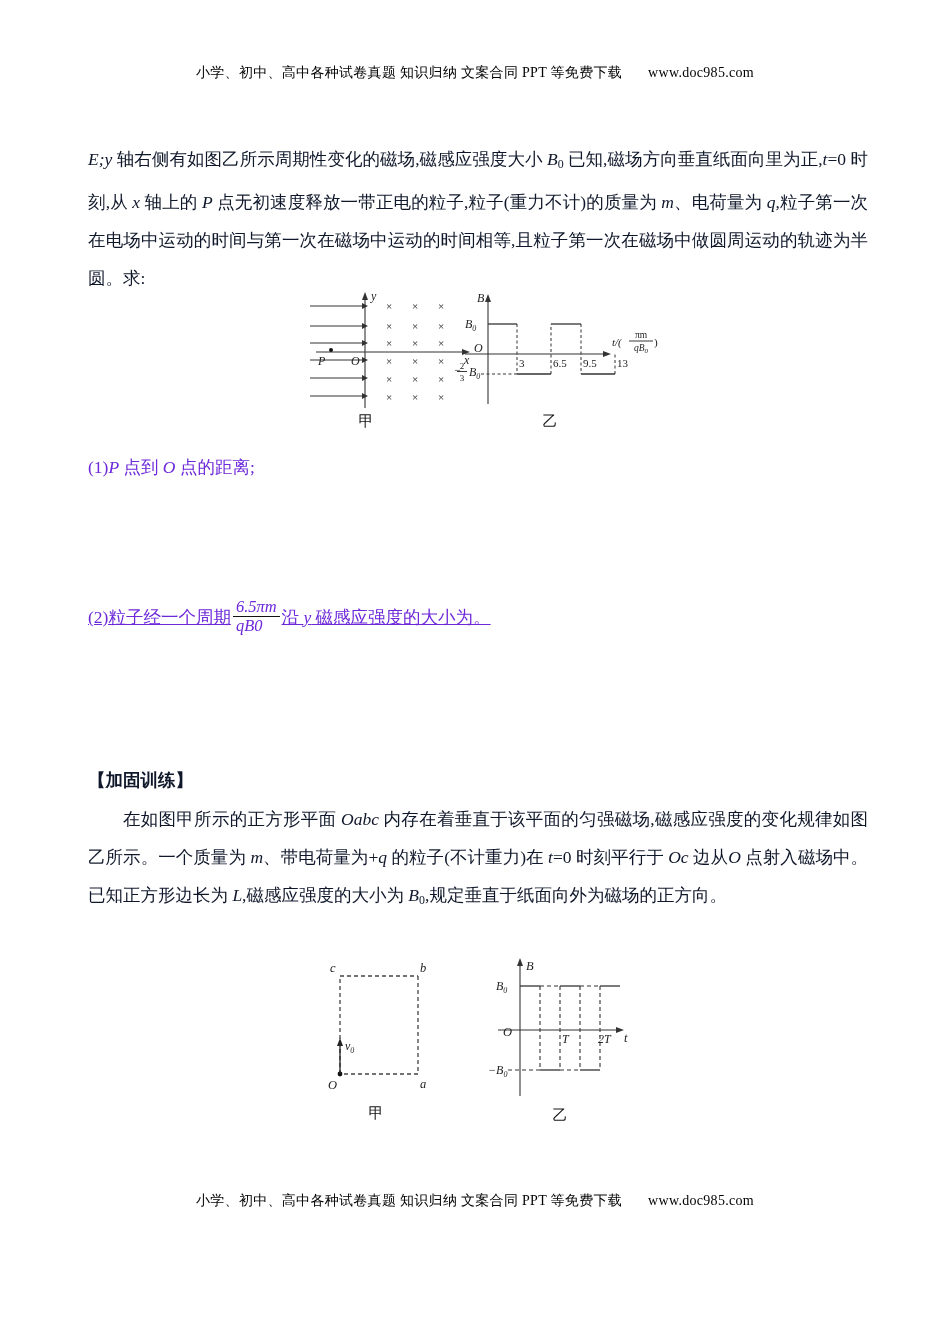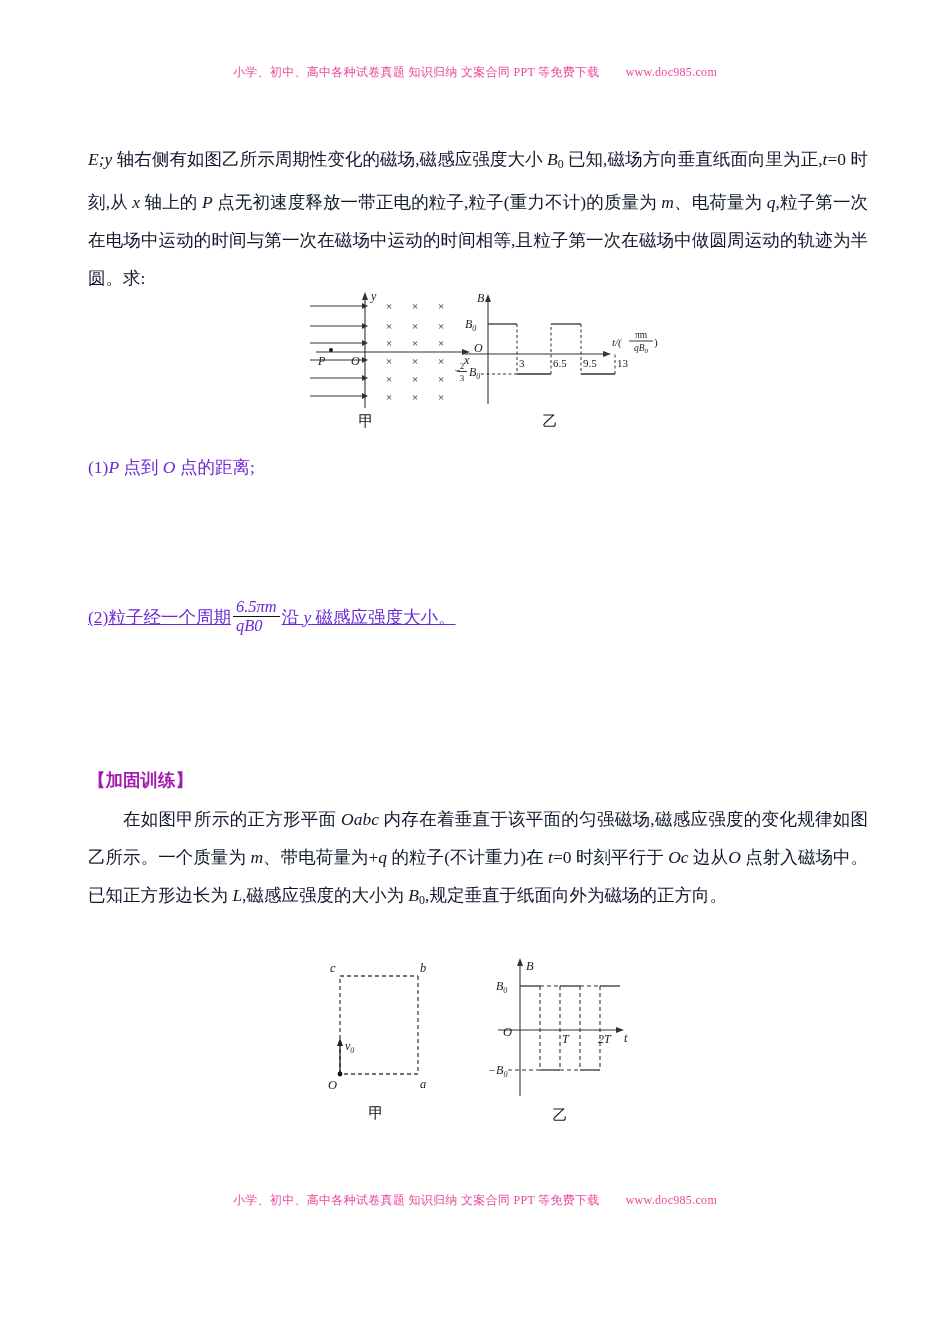--- a/index.html
+++ b/index.html
@@ -19,22 +19,22 @@
     position: absolute;
     left: 0; top: 0;
     width: 950px;
     height: 1344px;
   }
   .watermark {
     position: absolute;
     left: 0;
     width: 950px;
     text-align: center;
-    font-size: 12px;
-    color: #ec4899;
+    font-size: 14px;
+    color: #000000;
     letter-spacing: 0.3px;
     white-space: nowrap;
   }
   .watermark .url {
     font-family: "Liberation Serif", serif;
     margin-left: 26px;
   }
   .watermark-top { top: 64px; }
   .watermark-bottom { top: 1192px; }
 
@@ -49,21 +49,21 @@
   }
   .it { font-style: italic; font-family: "Liberation Serif", serif; }
   .sub { font-size: 0.68em; vertical-align: -0.28em; }
 
   
   .section-tag {
     position: absolute;
     left: 88px;
     font-size: 17.5px;
     font-weight: bold;
-    color: #a21caf;
+    color: #0f172a;
   }
 
   
   .fig-wrap { position: absolute; }
 
   .fig-caption {
     position: absolute;
     font-size: 15px;
     color: #111;
     text-align: center;
@@ -220,21 +220,21 @@
       </g>
     </svg>
     <div class="fig-caption" style="left:75px; top:124px; width:40px;">乙</div>
   </div>
 
   <div class="q-line" style="top:450px;">
     <span>(1)</span><span class="it">P</span><span> 点到 </span><span class="it">O</span><span> 点的距离;</span>
   </div>
 
   <div class="q-line" style="top:598px;text-decoration:underline;">
-    <span>(2)粒子经一个周期</span><span class="frac"><span class="num it">6.5πm</span><span class="den it">qB0</span></span><span>沿 </span><span class="it">y</span><span> 磁感应强度大小。</span>
+    <span>(2)粒子经一个周期</span><span class="frac"><span class="num it">6.5πm</span><span class="den it">qB0</span></span><span>沿 </span><span class="it">y</span><span> 磁感应强度的大小为。</span>
   </div>
 
   <div class="section-tag" style="top:768px;">【加固训练】</div>
 
   <div class="body-text" style="top:800px;">
     <span class="indent"><span>在如图甲所示的正方形平面 </span><span class="it">Oabc</span><span> 内存在着垂直于该平面的匀强磁场,磁感应强度的变化</span><span>规律如图乙所示。一个质量为 </span><span class="it">m</span><span>、带电荷量为+</span><span class="it">q</span><span> 的粒子(不计重力)在 </span><span class="it">t</span><span>=0 时刻平行于 </span><span class="it">Oc</span><span> 边从</span><span class="it">O</span><span> 点射入磁场中。已知正方形边长为 </span><span class="it">L</span><span>,磁感应强度的大小为 </span><span class="it">B</span><span class="sub">0</span><span>,规定垂直于纸面向外为磁场</span><span>的正方向。</span></span>
   </div>
 
   <div class="fig-wrap" style="left:318px; top:952px;">
     <svg width="130" height="155" viewBox="0 0 130 155">

